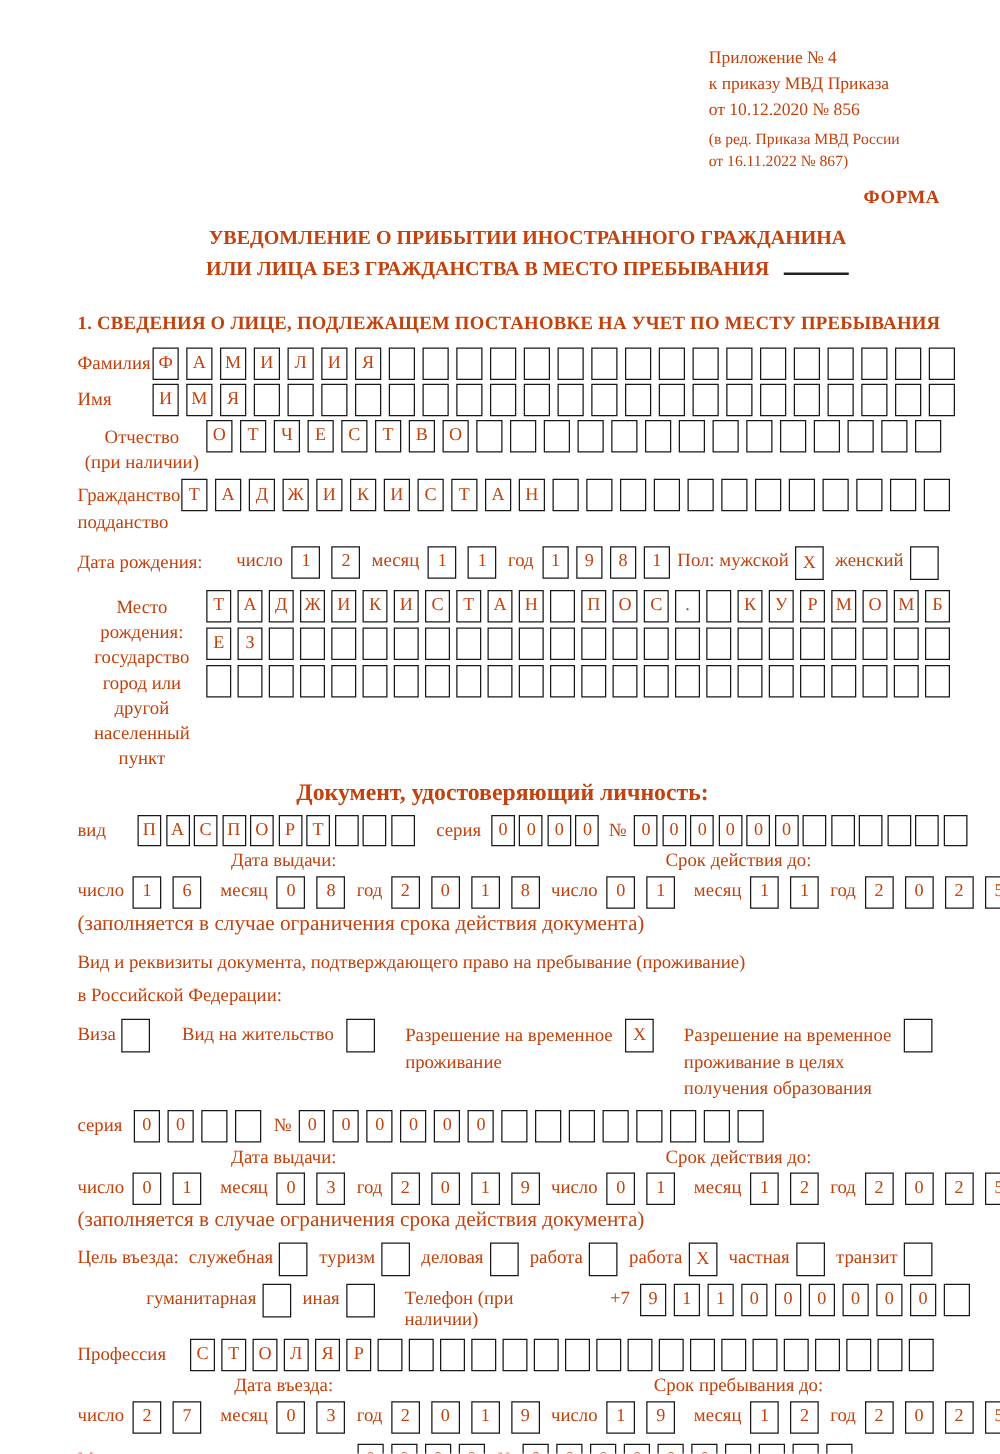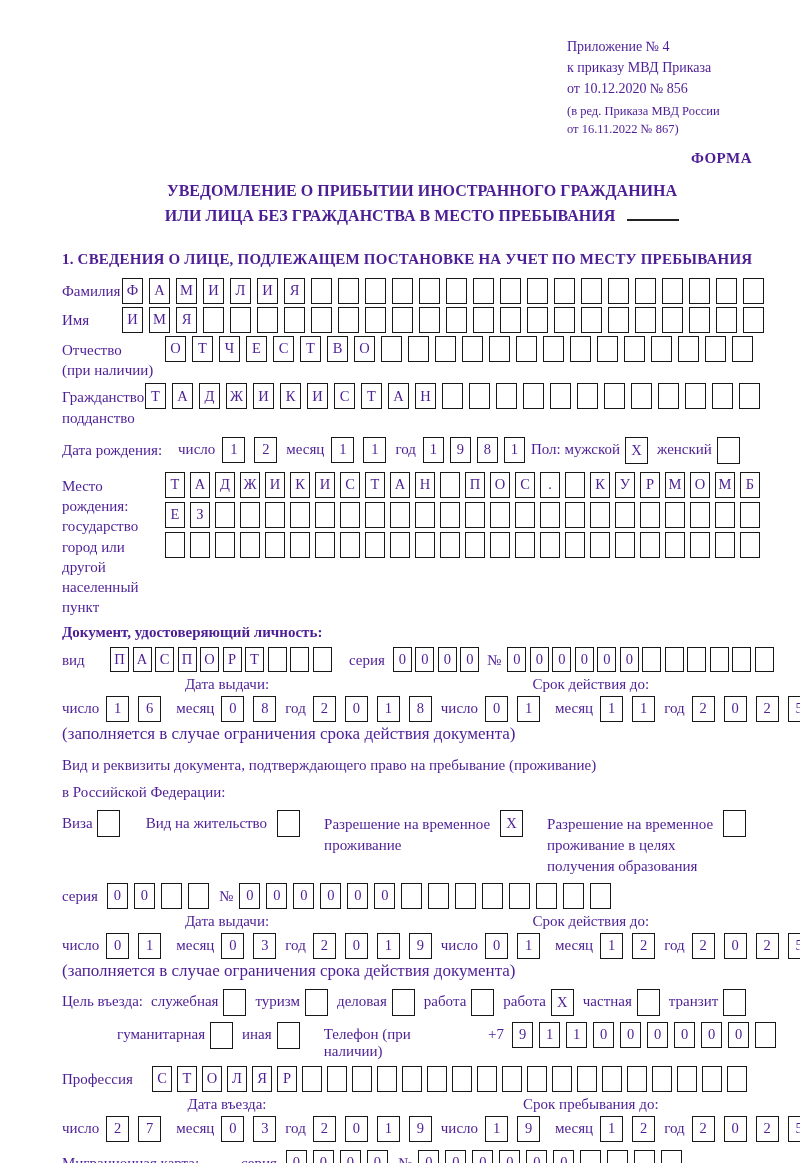--- a/index.html
+++ b/index.html
@@ -1,20 +1,20 @@
 <!DOCTYPE html>
 <html lang="ru"><head>
 <meta charset="utf-8">
 <style>
   html,body{margin:0;padding:0;background:#ffffff;}
   .page{
     width:800px;height:1163px;box-sizing:border-box;
     padding:36px 18px 8px 62px;
     font-family:"Liberation Serif","DejaVu Serif",serif;
-    color:#4c1d95;font-size:15px;position:relative;overflow:hidden;background:#fff;
+    color:#c2410c;font-size:15px;position:relative;overflow:hidden;background:#fff;
   }
   .annex{margin-left:auto;width:215px;font-size:14px;line-height:1.5;}
   .annex-note{font-size:12.5px;line-height:1.45;margin-top:3px;}
   .forma{text-align:right;padding-right:30px;font-weight:bold;margin-top:12px;letter-spacing:.5px;}
   .title{text-align:center;font-weight:bold;font-size:16px;line-height:1.55;margin-top:12px;}
   .blank-line{display:inline-block;width:52px;border-bottom:2px solid #222;margin-left:12px;vertical-align:baseline;}
   .section-title{font-weight:bold;font-size:15px;margin-top:22px;margin-bottom:10px;letter-spacing:.2px;}
 
   .row{display:flex;align-items:flex-start;margin-bottom:3px;}
   .lbl{line-height:1.25;flex-shrink:0;padding-top:4px;}
@@ -24,25 +24,25 @@
     width:21px;height:26px;box-sizing:border-box;border:1.7px solid #181818;
     margin-right:6px;display:flex;align-items:center;justify-content:center;
     font-size:14.5px;flex-shrink:0;background:#fff;
   }
   .mid .cell{width:20px;margin-right:5px;}
   .compact .cell{width:19px;margin-right:3.5px;height:25px;}
   .dates .cell{width:23px;margin-right:9px;}
   .checks .cell{width:23px;height:27px;margin-right:0;}
   .cellstack .cells{margin-bottom:4px;}
 
-  .w60{width:60px;} .w103{width:103px;} .w83{width:83px;} .w48{width:48px;}
+  .w60{width:60px;} .w103{width:103px;text-align:center;} .w83{width:83px;} .w48{width:48px;}
   .w90{width:90px;} .w165{width:165px;}
   .ml14{margin-left:14px;margin-right:8px;} .ml4{margin-left:4px;margin-right:6px;}
 
-  .center-bold{font-weight:bold;margin:6px 40px 6px 0;font-size:15px;font-family:Liberation Serif, serif;}
+  .center-bold{text-align:center;font-weight:bold;margin:6px 40px 6px 0;font-size:19px;font-family:Liberation Serif, serif;}
 
   .dates-row{display:flex;margin-top:4px;}
   .date-block .head{text-align:center;font-size:15px;margin-bottom:3px;}
   .date-block.left{width:382px;}
   .date-block.left .head{width:330px;}
   .date-block.right .head{width:300px;}
   .date-line{display:flex;align-items:flex-start;}
   .dl{padding-top:4px;margin-right:7px;}
   .dl.m{margin-left:6px;}
   .note-right{text-align:left;padding-right:28px;font-size:17px;margin:2px 0 8px;}
@@ -197,21 +197,21 @@
         <span class="cell"></span>
         <span class="cell"></span>
         <span class="cell"></span>
         <span class="cell"></span>
         <span class="cell"></span>
         <span class="cell"></span>
       </span>
   </div>
 
   <div class="row" style="margin-top:9px;">
-    <span class="lbl" style="margin-right:14px;text-align:center;">Дата рождения:</span>
+    <span class="lbl" style="margin-right:25px;text-align:center;">Дата рождения:</span>
     <span class="dl" style="margin-left:2px;">число</span>
     <span class="cells dates">
         <span class="cell">1</span>
         <span class="cell">2</span>
       </span>
     <span class="dl">месяц</span>
     <span class="cells dates">
         <span class="cell">1</span>
         <span class="cell">1</span>
       </span>

